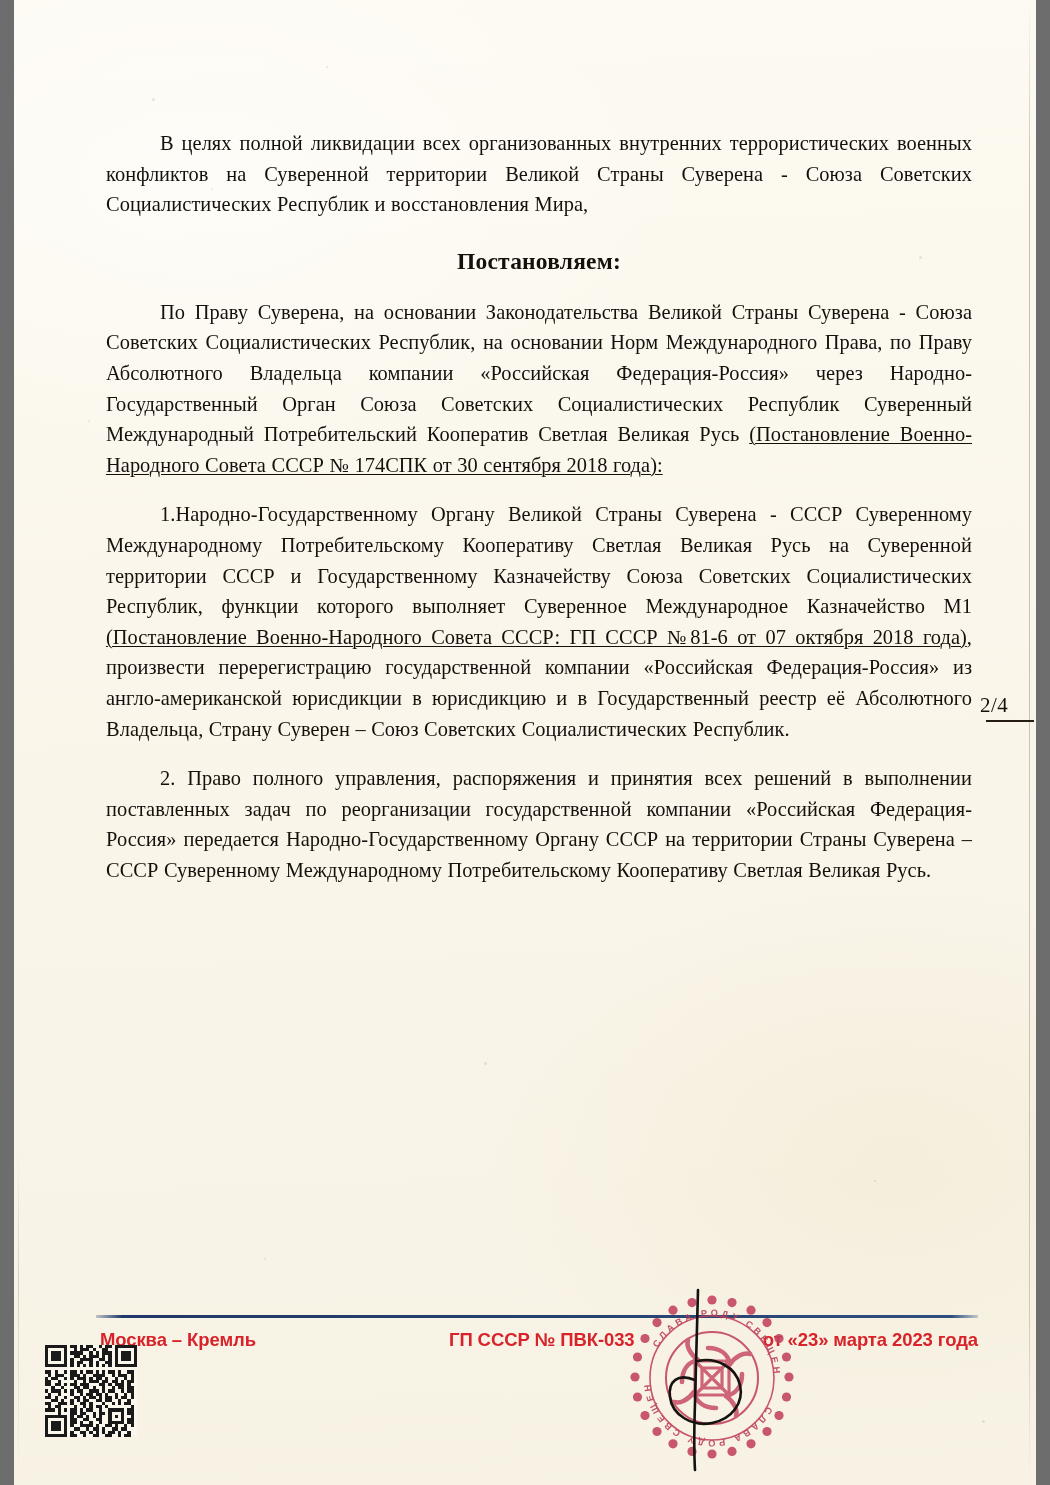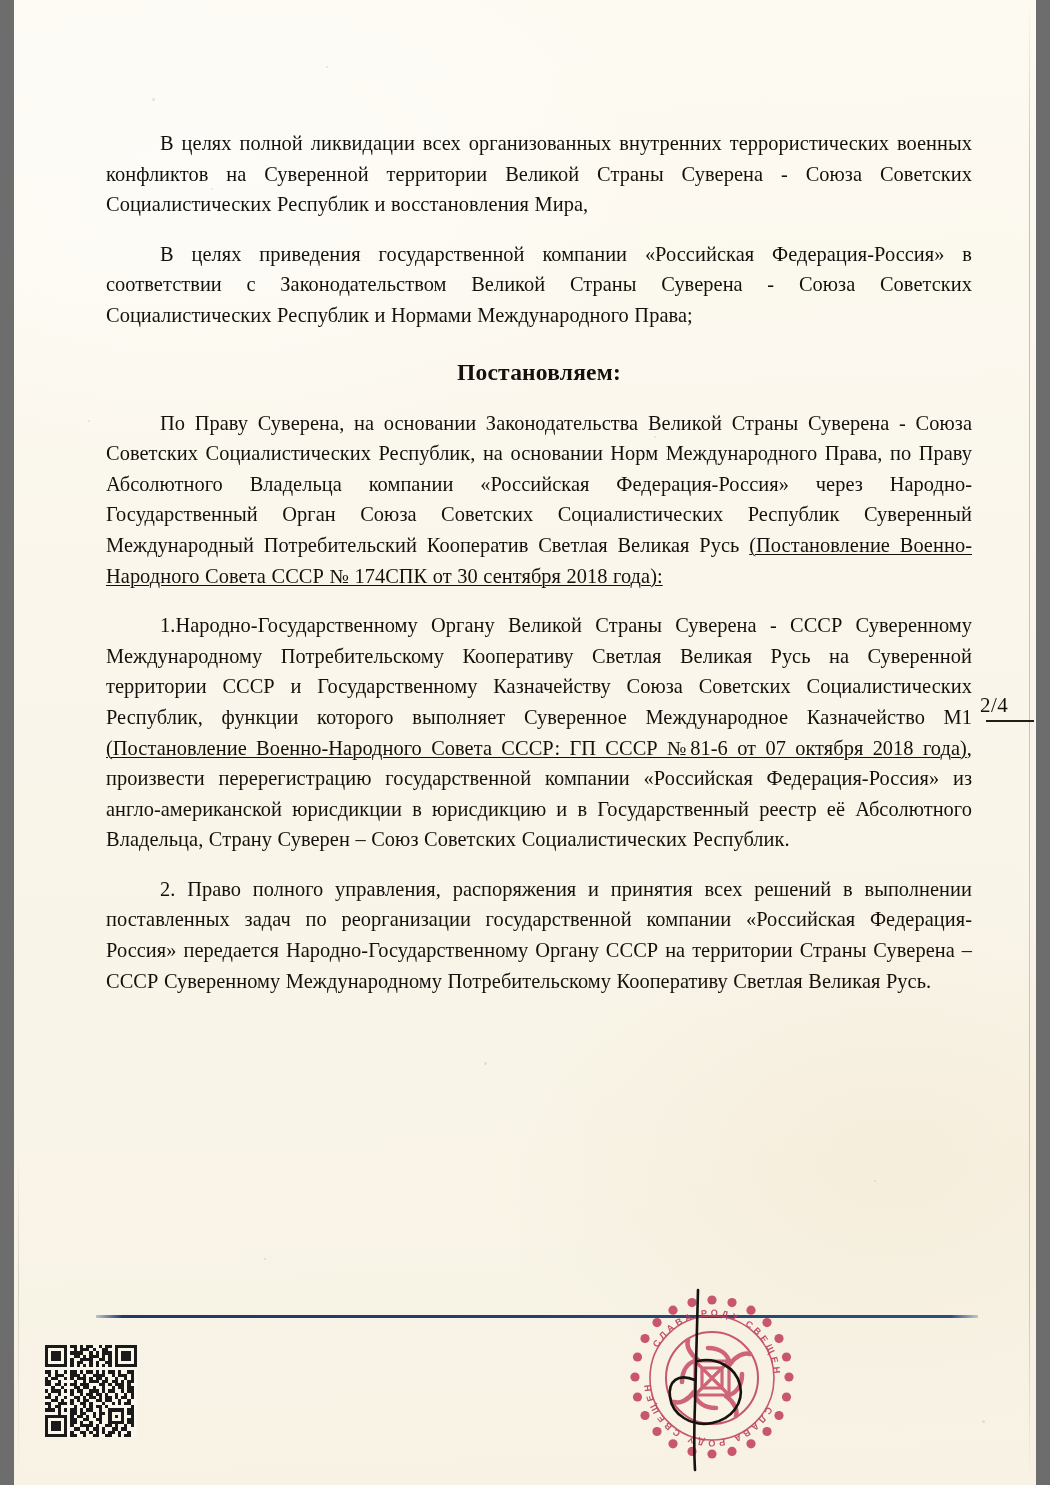--- a/index.html
+++ b/index.html
@@ -172,41 +172,45 @@
   <div class="speck" style="left:640px;top:436px;width:2px;height:2px;"></div>
   <div class="speck" style="left:470px;top:1062px;width:3px;height:3px;"></div>
   <div class="speck" style="left:860px;top:1180px;width:2px;height:2px;"></div>
   <div class="speck" style="left:250px;top:1258px;width:2px;height:2px;"></div>
   <div class="speck" style="left:968px;top:1420px;width:3px;height:3px;"></div>
 
   <div class="body-area">
 
     <p class="para">В целях полной ликвидации всех организованных внутренних террористических военных конфликтов на Суверенной территории Великой Страны Суверена - Союза Советских Социалистических Республик и восстановления Мира,</p>
 
-    <p class="para">В целях приведения государственной компании «Российская Федерация-Россия» в соответствии с Законодательством Великой Страны Суверена - Союза Советских Социалистических Республик и Нормами Международного Права;</p>
 
 
     <h2 class="decree-heading">Постановляем:</h2>
 
     <p class="para"><span>По Праву Суверена, на основании Законодательства Великой Страны Суверена - Союза Советских Социалистических Республик, на основании Норм Международного Права, по Праву Абсолютного Владельца компании «Российская Федерация-Россия» через Народно-Государственный Орган Союза Советских Социалистических Республик Суверенный Международный Потребительский Кооператив Светлая Великая Русь </span><span class="u">(Постановление Военно-Народного Совета СССР № 174СПК от 30 сентября 2018 года):</span></p>
 
     <p class="para"><span>1.Народно-Государственному Органу Великой Страны Суверена - СССР Суверенному Международному Потребительскому Кооперативу Светлая Великая Русь на Суверенной территории СССР и Государственному Казначейству Союза Советских Социалистических Республик, функции которого выполняет Суверенное Международное Казначейство М1 </span><span class="u">(Постановление Военно-Народного Совета СССР: ГП СССР №81-6 от 07 октября 2018 года)</span><span>, произвести перерегистрацию государственной компании «Российская Федерация-Россия» из англо-американской юрисдикции в юрисдикцию и в Государственный реестр её Абсолютного Владельца, Страну Суверен – Союз Советских Социалистических Республик.</span></p>
 
 
     <p class="para">2. Право полного управления, распоряжения и принятия всех решений в выполнении поставленных задач по реорганизации государственной компании «Российская Федерация-Россия» передается Народно-Государственному Органу СССР на территории Страны Суверена – СССР Суверенному Международному Потребительскому Кооперативу Светлая Великая Русь.</p>
 
   </div>
 
   <div class="page-marker">
     <span>2/4</span>
     <div class="rule"></div>
   </div>
 
   <div class="footer-rule"></div>
 
+  <div class="footer">
+    <span class="f-left">Москва – Кремль</span>
+    <span class="f-mid">ГП СССР № ПВК-033</span>
+    <span class="f-right">от «23» марта 2023 года</span>
+  </div>
 
   <div class="qr">
     <svg viewBox="0 0 29 29" shape-rendering="crispEdges" aria-label="qr-code">
       <rect width="29" height="29" fill="#fbf7ec"></rect>
       <g fill="#1a1a1a">
 
         <rect x="0" y="0" width="7" height="1"></rect>
           <rect x="0" y="6" width="7" height="1"></rect>
         <rect x="0" y="0" width="1" height="7"></rect>
           <rect x="6" y="0" width="1" height="7"></rect>

